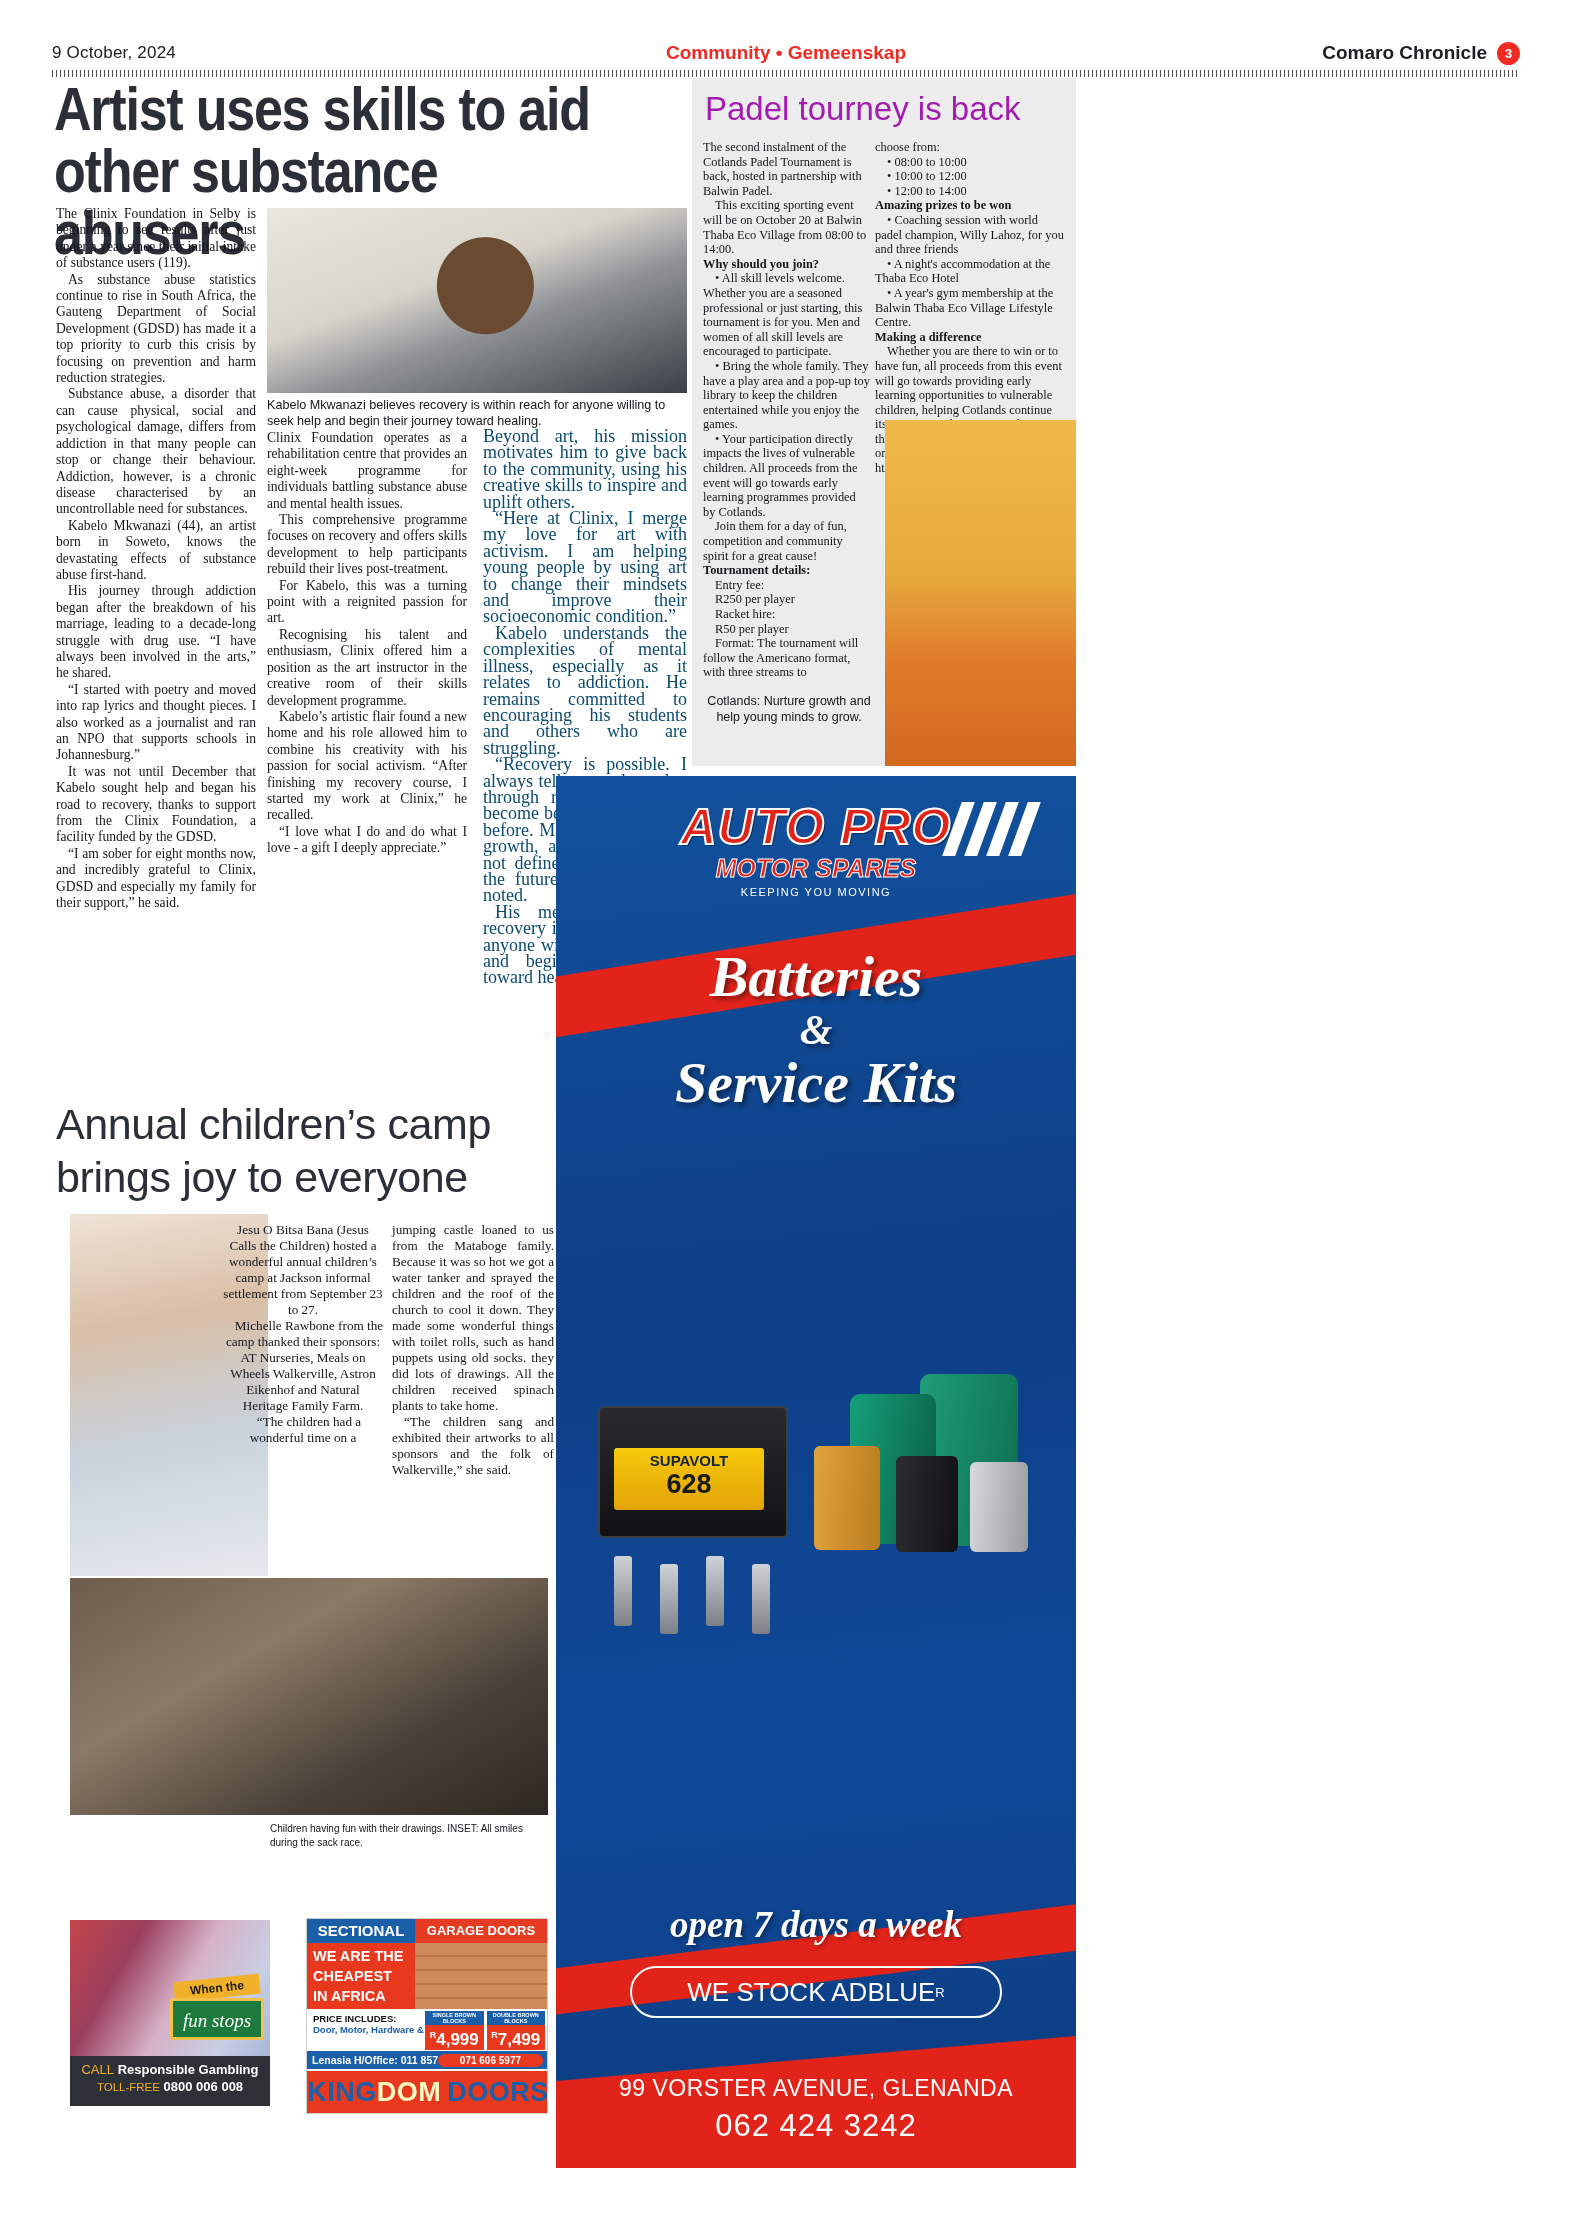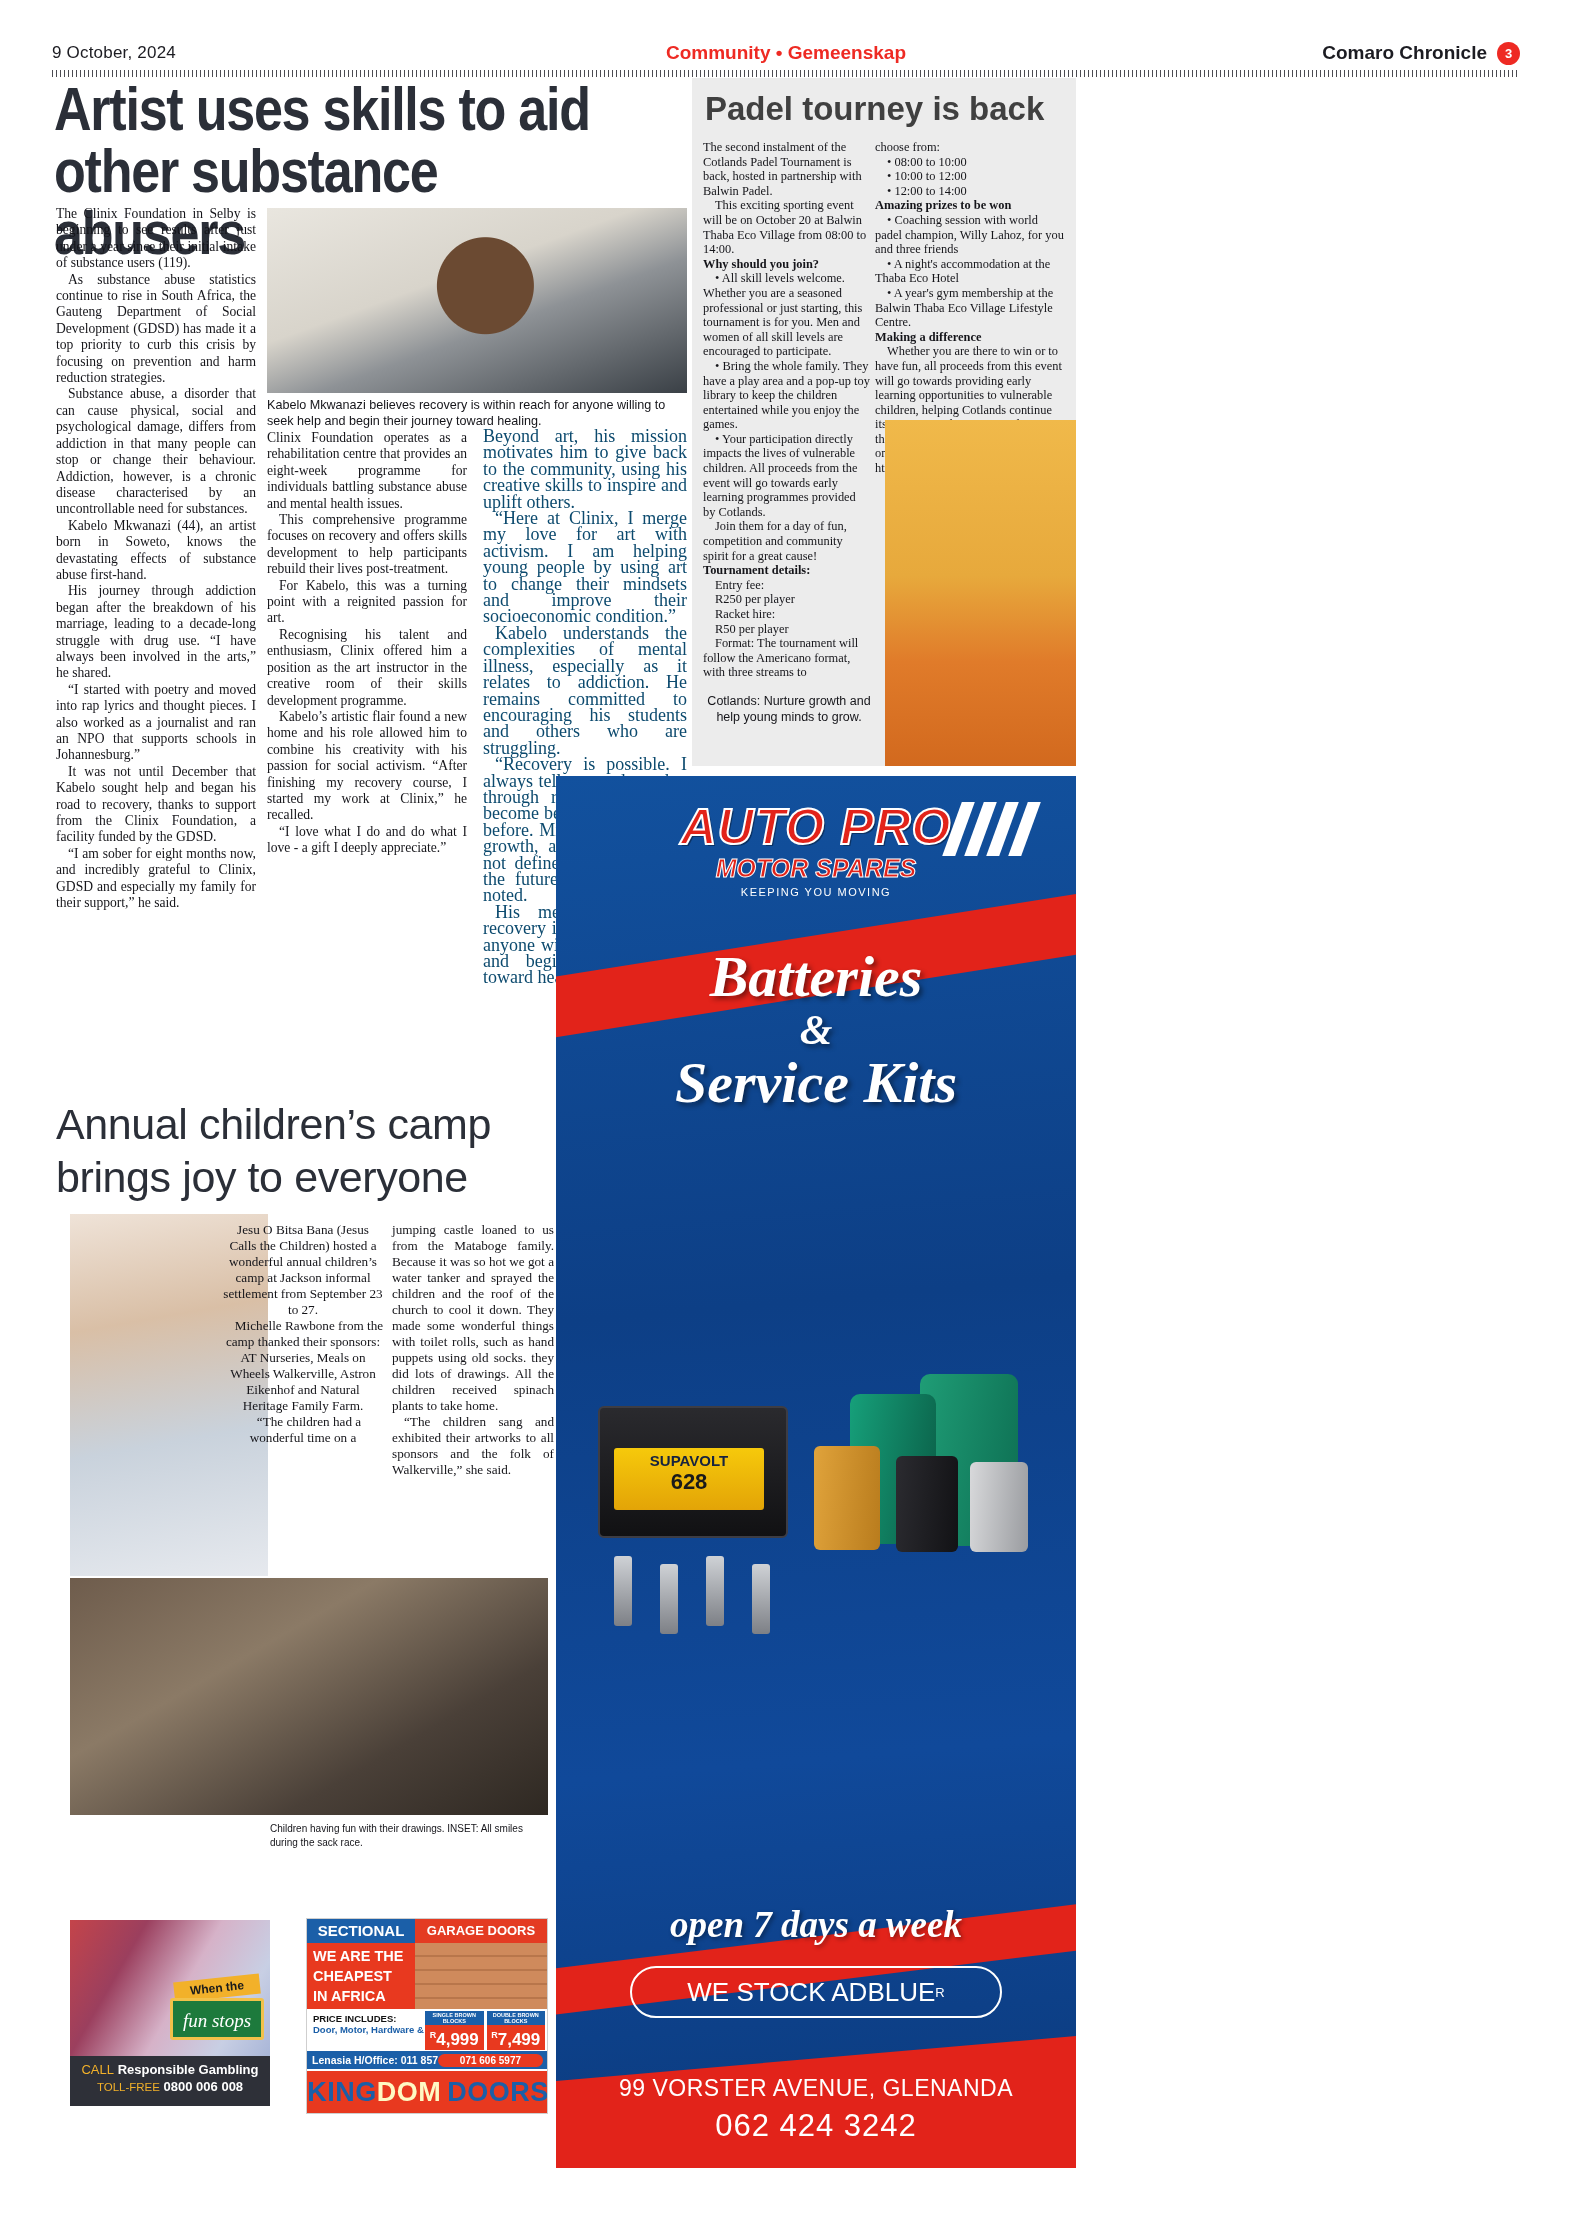--- a/index.html
+++ b/index.html
@@ -85,21 +85,21 @@
   p.bp.first { text-indent:0; }
 
   
   .padel {
     position:absolute; left:692px; top:78px; width:384px; height:688px;
     background:#ececec;
   }
   .padel-head {
     position:absolute; left:705px; top:90px; width:360px;
     font-family:"Liberation Sans", sans-serif;
-    font-size:33px; line-height:38px; color:#404040; font-weight:bold;
+    font-size:33px; line-height:38px; color:#a21caf; font-weight:normal;
   }
   .padel-c1 {
     position:absolute; left:703px; top:140px; width:168px;
     font-size:12.4px; line-height:14.6px; color:#15151a;
   }
   .padel-c2 {
     position:absolute; left:875px; top:140px; width:190px;
     font-size:12.4px; line-height:14.6px; color:#15151a;
   }
   .padel-photo {
@@ -193,21 +193,21 @@
     position:absolute; left:42px; top:290px; width:190px; height:132px;
     background:linear-gradient(180deg,#2a2a2e,#111113);
     border-radius:6px; border:2px solid #3d3d44;
   }
   .ap-bat-label {
     position:absolute; left:14px; top:40px; width:150px; height:62px;
     background:linear-gradient(180deg,#f6c90b,#e3a407); border-radius:3px;
     font-family:"Liberation Sans", sans-serif; color:#16233f;
     font-size:15px; font-weight:bold; text-align:center; padding-top:4px;
   }
-  .ap-bat-num { font-size:22px; color:#1a1a1a; }
+  .ap-bat-num { font-size:27px; color:#1a1a1a; }
   .ap-oil {
     position:absolute; right:58px; top:258px; width:98px; height:172px;
     background:linear-gradient(100deg,#1f9d76,#0d6e52);
     border-radius:10px 10px 6px 6px;
   }
   .ap-oil2 {
     position:absolute; right:140px; top:278px; width:86px; height:150px;
     background:linear-gradient(100deg,#16a07a,#0a5d46);
     border-radius:10px 10px 6px 6px;
   }

